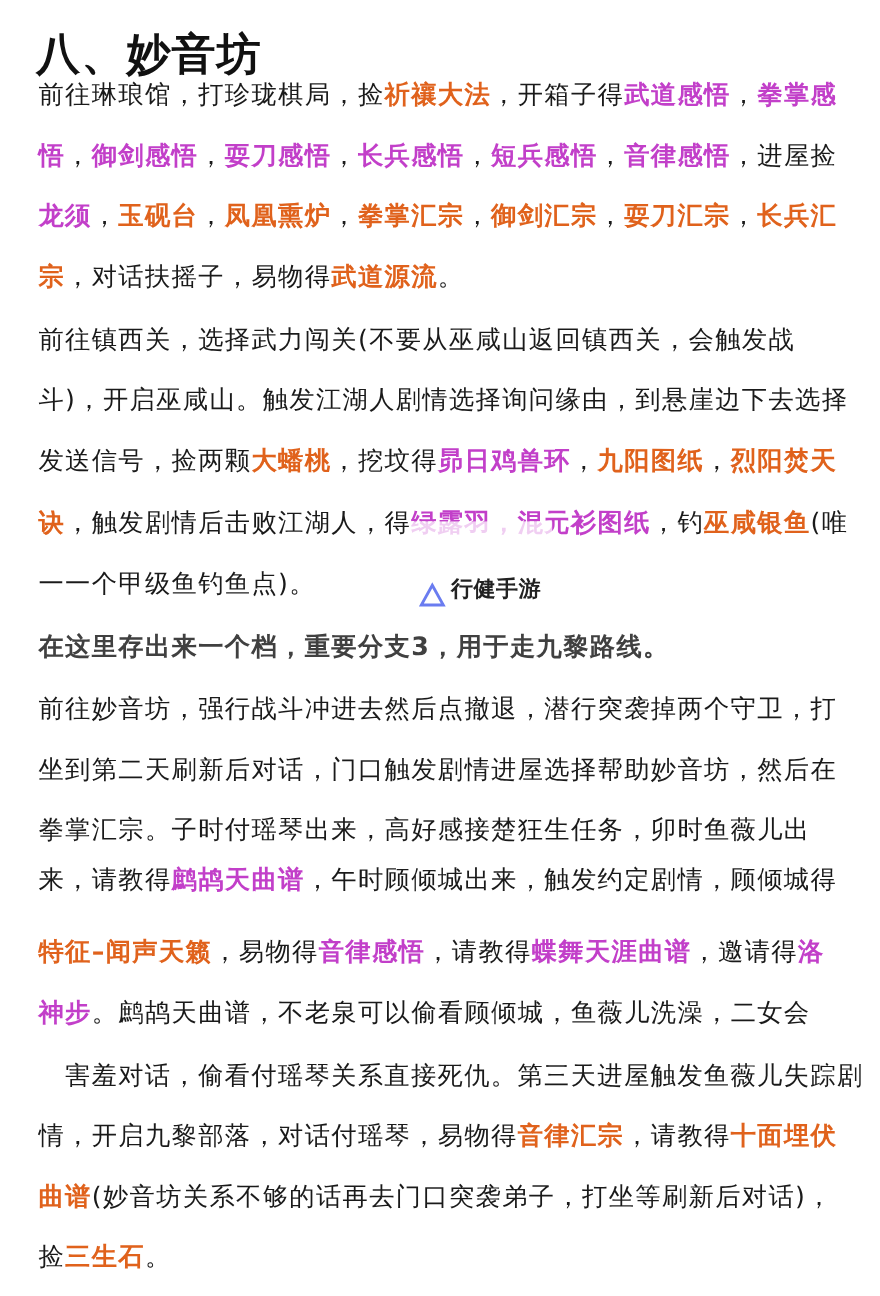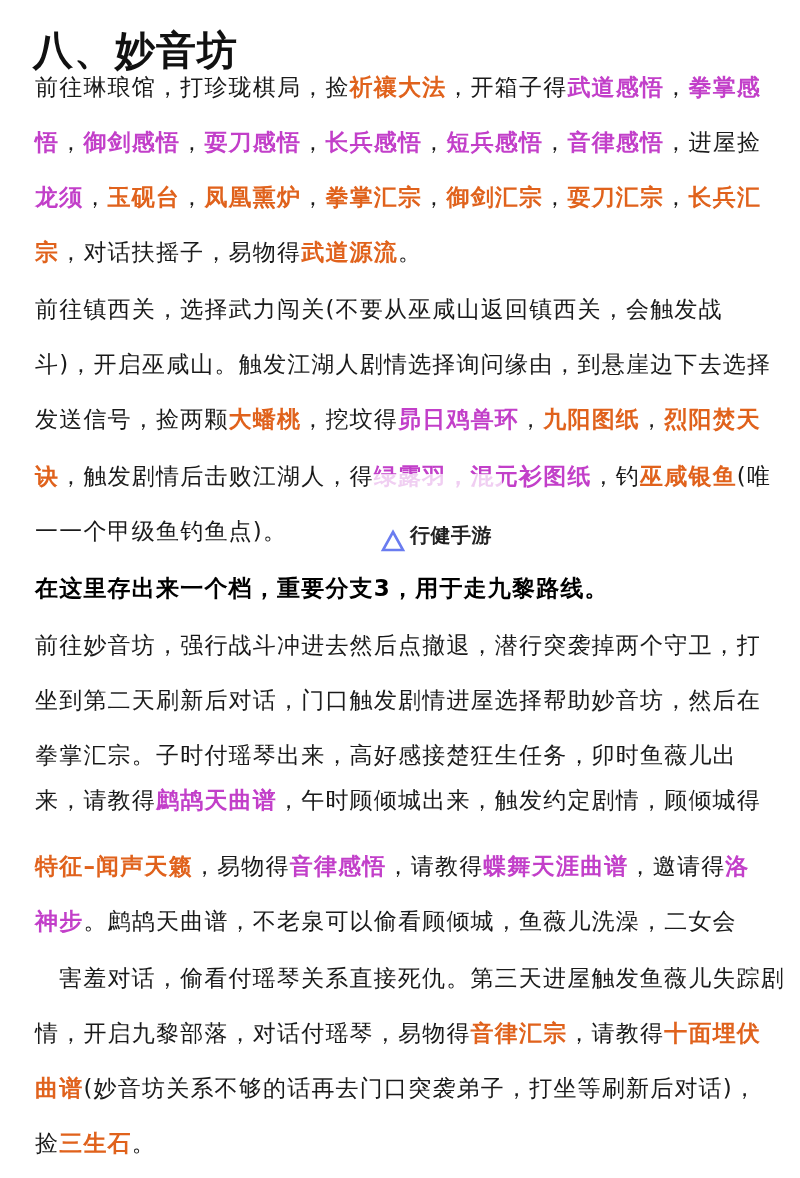--- a/index.html
+++ b/index.html
@@ -4,21 +4,21 @@
 <style>
   html, body { margin: 0; padding: 0; background: #ffffff; }
   body { width: 800px; height: 1178px; position: relative; overflow: hidden;
          font-family: "DejaVu Sans", "Liberation Sans", sans-serif; color: #1a1a1a; }
   .title { position: absolute; left: 33px; top: 20px; font-size: 40px; font-weight: bold;
            color: #111111; letter-spacing: 1px; line-height: 60px; margin: 0; }
   .line { position: absolute; left: 35px; width: 750px; font-size: 23px; line-height: 32px;
           white-space: nowrap; letter-spacing: 1.2px; color: #1a1a1a; }
   .o { color: #e0621c; font-weight: bold; }
   .p { color: #c23fc9; font-weight: bold; }
-  .r { color: #000000; font-weight: bold; }
+  .r { color: #404040; font-weight: bold; }
   .n { color: #1a1a1a; }
   .watermark { position: absolute; left: 380px; top: 477px; height: 36px; display: flex;
                align-items: center; gap: 4px; margin-top: 40px; }
   .wm-bg { position: absolute; left: 372px; top: 474px; width: 130px; height: 40px;
            background: rgba(255,255,255,0.75); }
   .wm-icon { width: 26px; height: 26px; position: relative; top: 6px; }
   .wm-text { font-size: 20px; font-weight: bold; color: #222222; letter-spacing: 0.5px;
              font-family: "DejaVu Sans", sans-serif; }
 </style>
 </head>

